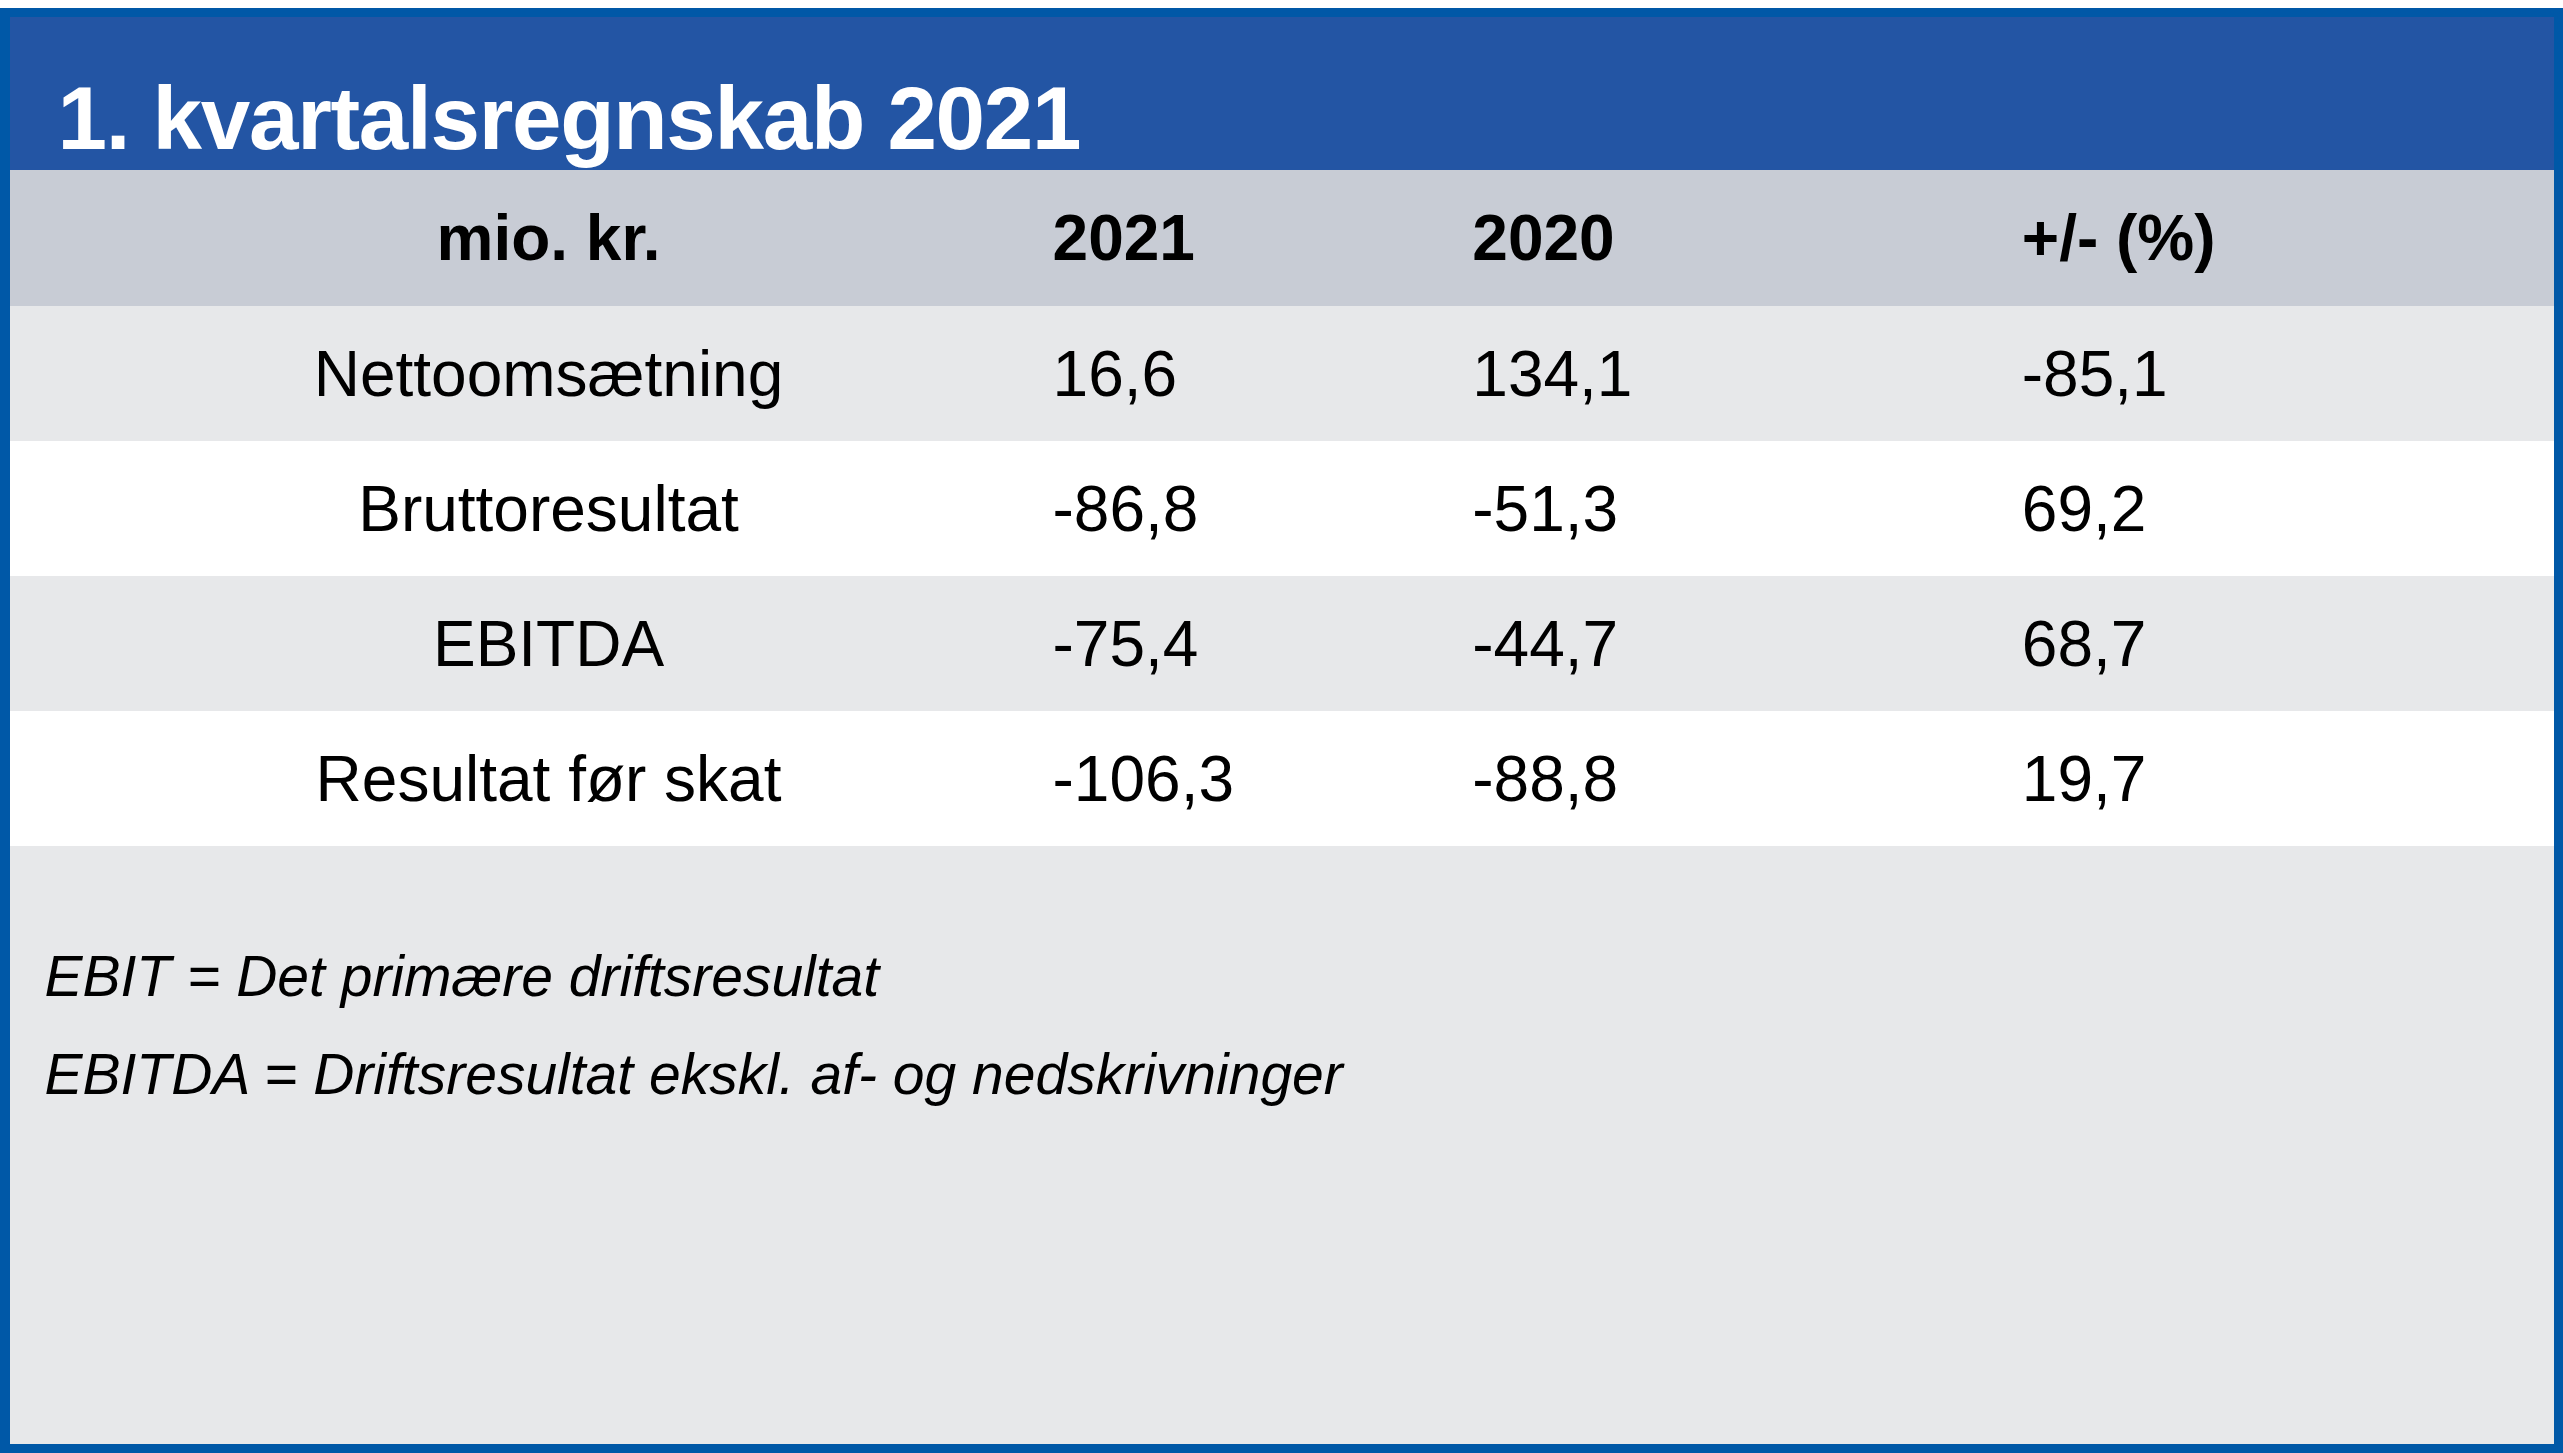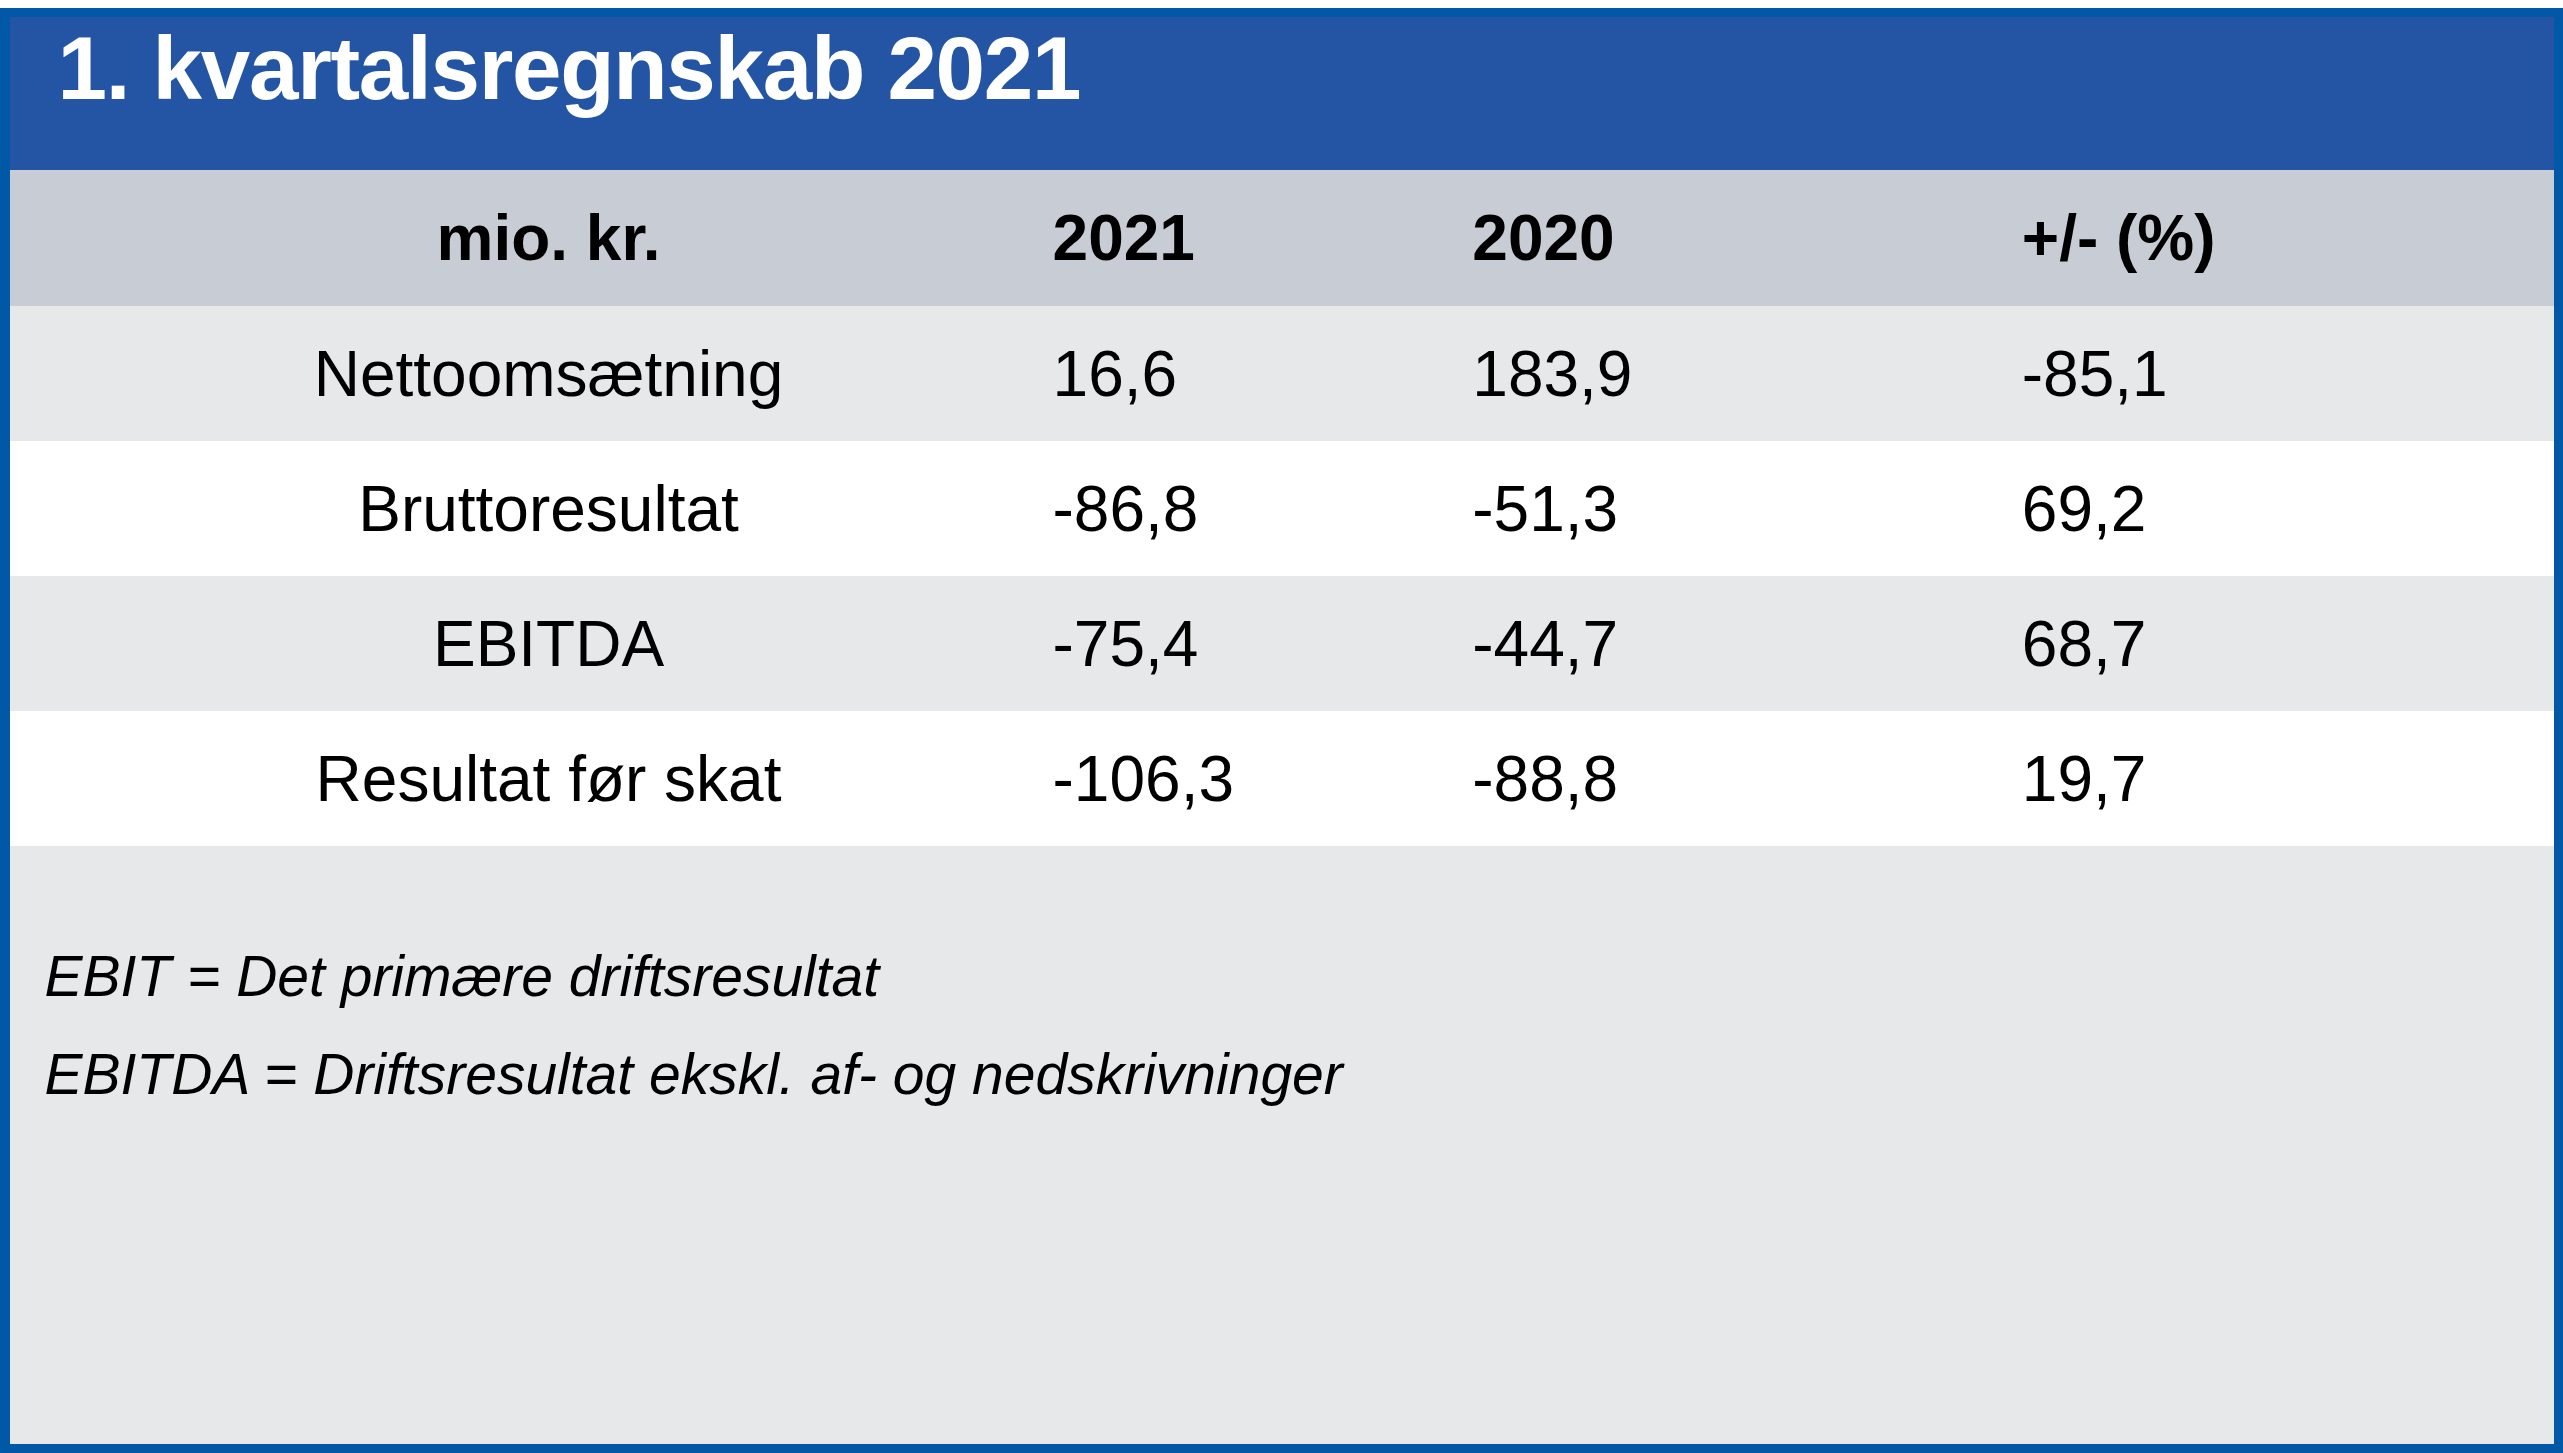--- a/index.html
+++ b/index.html
@@ -25,21 +25,21 @@
     padding:9px 9.5px 10.8px 9.5px;
   }
   .inner{
     width:100%;height:100%;
     display:flex;flex-direction:column;
     background:#ffffff;
   }
   .title-band{
     height:153px;flex:0 0 153px;
     background:var(--header-blue);
-    display:flex;align-items:flex-start;
+    display:flex;align-items:flex-end;
     padding-left:48px;
   }
   .title-band h1{
     margin:0;
     font-size:89px;font-weight:bold;
     color:var(--title-text);
     letter-spacing:-1.3px;
     white-space:nowrap;
   }
   table.fin{
@@ -98,21 +98,21 @@
             <th class="label">mio. kr.</th>
             <th class="num">2021</th>
             <th class="num">2020</th>
             <th class="num last">+/- (%)</th>
           </tr>
         </thead>
         <tbody>
             <tr>
               <td class="label">Nettoomsætning</td>
               <td class="num">16,6</td>
-              <td class="num">183,9</td>
+              <td class="num">134,1</td>
               <td class="num last">-85,1</td>
             </tr>
             <tr>
               <td class="label">Bruttoresultat</td>
               <td class="num">-86,8</td>
               <td class="num">-51,3</td>
               <td class="num last">69,2</td>
             </tr>
             <tr>
               <td class="label">EBITDA</td>

